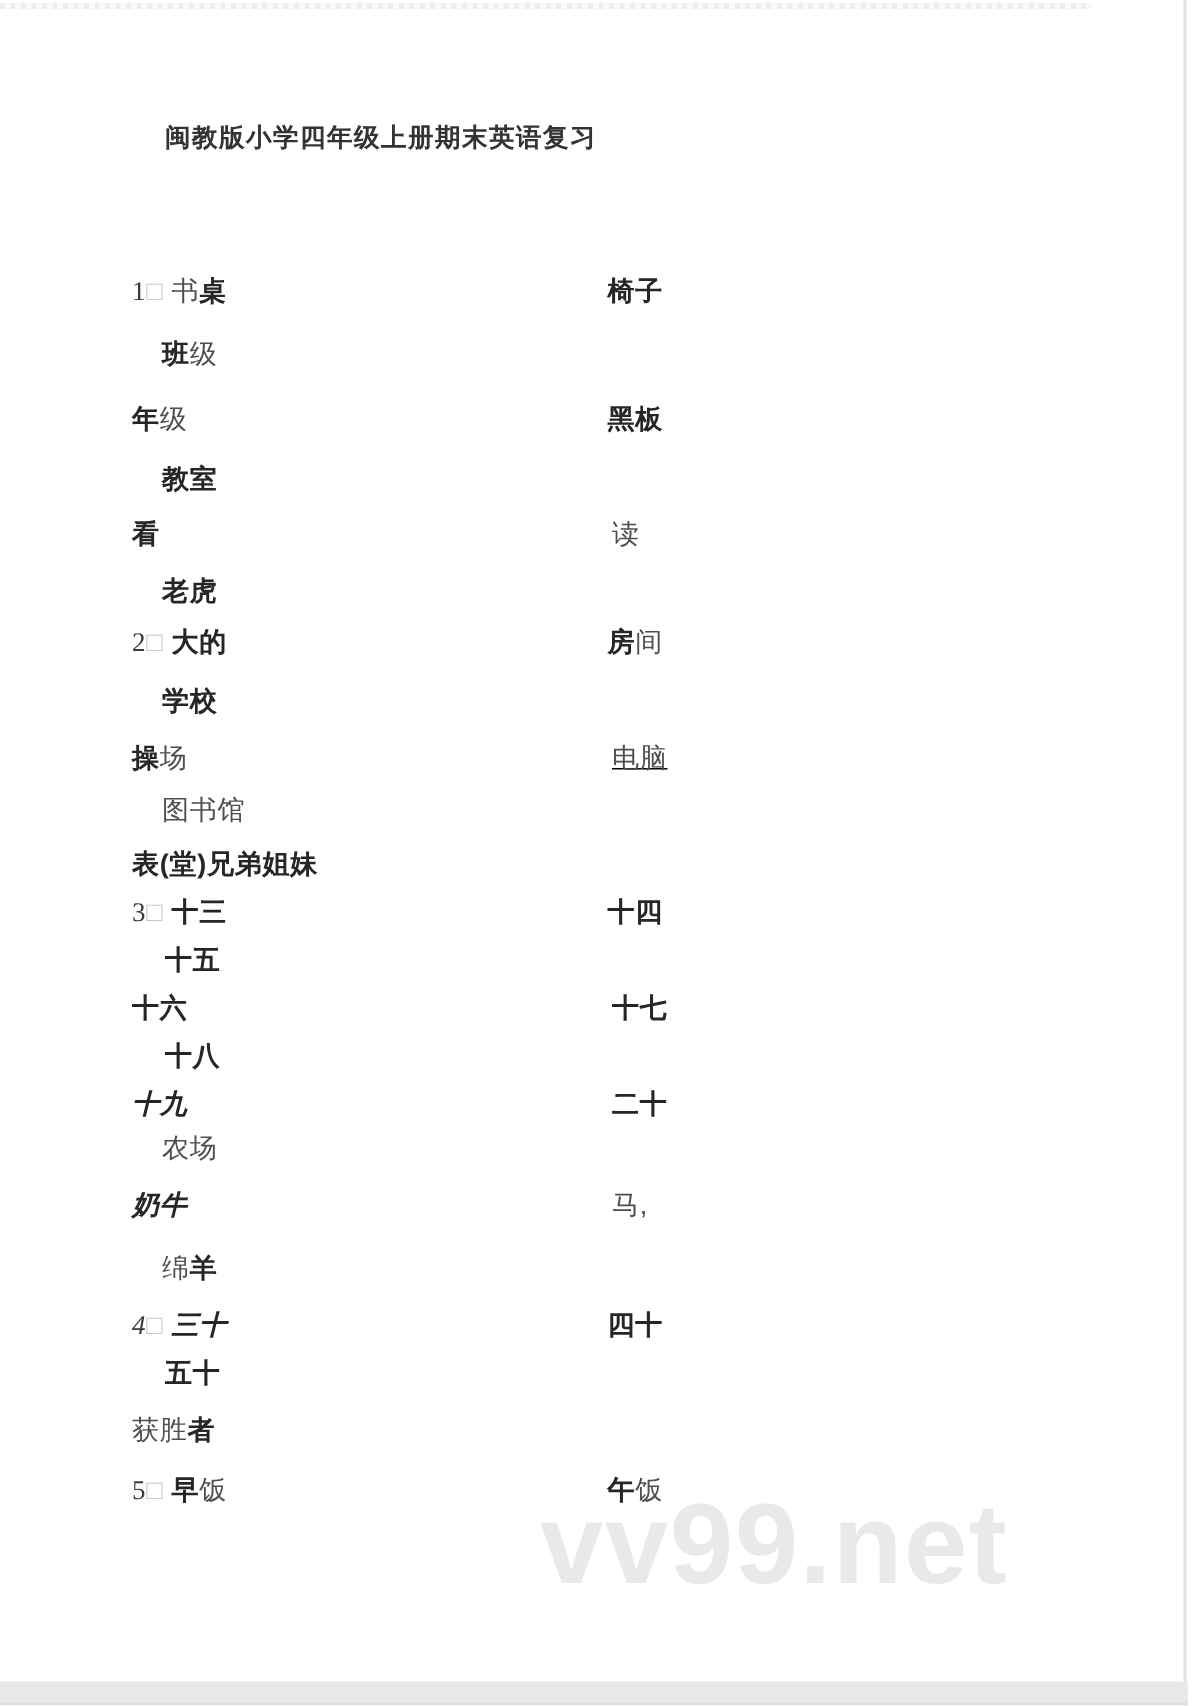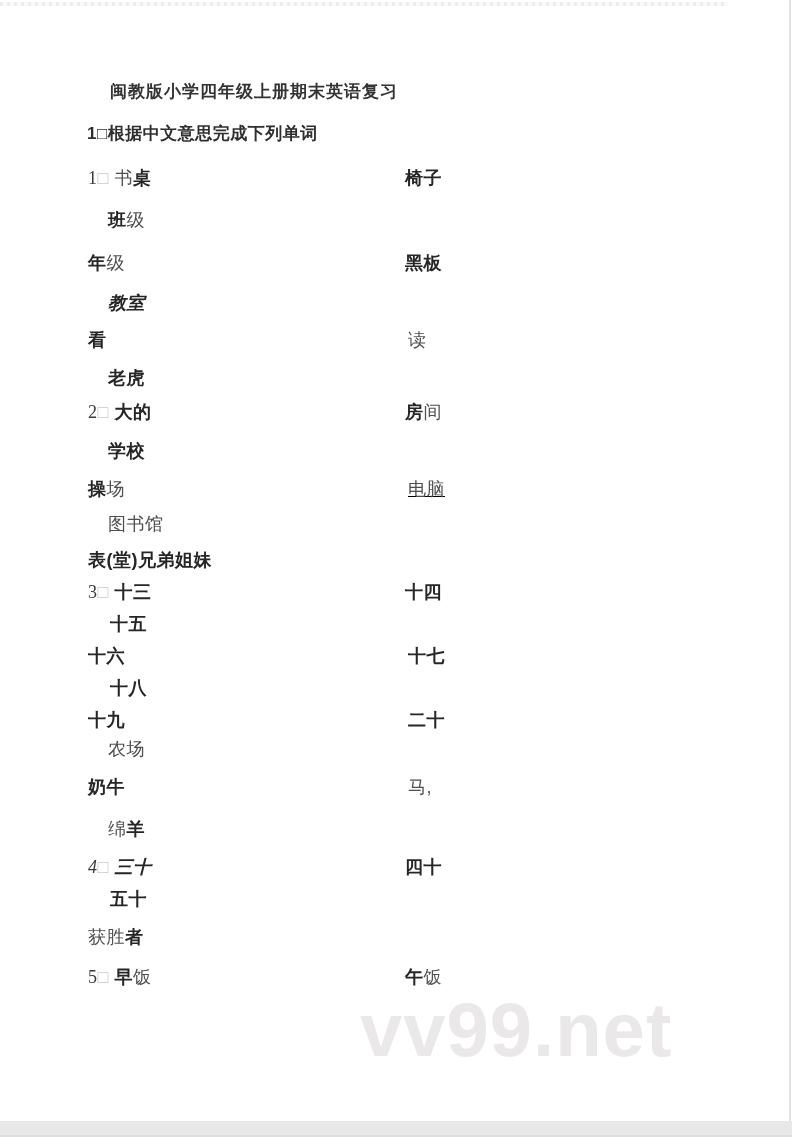--- a/index.html
+++ b/index.html
@@ -27,21 +27,21 @@
   .title{
     position:absolute;left:110px;top:82px;
     font-size:17px;font-weight:700;color:#333333;
     letter-spacing:1px;white-space:nowrap;line-height:19px;
   }
   .section{
     position:absolute;left:87px;top:124px;
     font-size:17px;font-weight:700;color:#2e2e2e;
     letter-spacing:0.5px;white-space:nowrap;line-height:19px;
   }
-  .row{position:absolute;left:0;width:100%;height:20px;font-size:18px;line-height:20px;}
+  .row{position:absolute;left:0;width:100%;height:20px;font-size:18px;line-height:20px;margin-top:16px;}
   .cell{position:absolute;top:0;white-space:nowrap;letter-spacing:0.5px;}
   .seg-b{font-weight:700;color:var(--text-bold);}
   .seg-l{font-weight:400;color:var(--text-light);}
   .seg-n{font-weight:400;color:var(--text-num);font-family:"Liberation Serif","DejaVu Serif",serif;}
   .seg-x{font-weight:400;color:var(--box-gray);}
   .watermark{
     position:absolute;left:360px;top:998px;
     font-size:76px;font-weight:800;color:var(--watermark);
     letter-spacing:1px;white-space:nowrap;line-height:64px;
   }
@@ -56,35 +56,34 @@
   }
 </style>
 </head>
 <body>
 
 <div class="screen">
   <div class="top-dash"></div>
 
   <div class="title">闽教版小学四年级上册期末英语复习</div>
 
-  <div class="section">1□根据中文意思完成下列单词</div>
 
   <div id="rows">
       <div class="row" style="top: 168px;">
         <span class="cell" style="left: 88px;"><span class="seg-n">1</span><span class="seg-x">□ </span><span class="seg-l">书</span><span class="seg-b">桌</span></span>
         <span class="cell" style="left: 405px;"><span class="seg-b">椅子</span></span>
       </div>
       <div class="row" style="top: 210px; text-align: right;">
         <span class="cell" style="left: 108px;"><span class="seg-b">班</span><span class="seg-l">级</span></span>
       </div>
       <div class="row" style="top: 253px;">
         <span class="cell" style="left: 88px; text-align: right;"><span class="seg-b">年</span><span class="seg-l">级</span></span>
         <span class="cell" style="left: 405px;"><span class="seg-b">黑板</span></span>
       </div>
-      <div class="row" style="top: 293px; font-style: italic;">
+      <div class="row" style="top: 293px;">
         <span class="cell" style="left: 108px;"><span class="seg-b">教室</span></span>
       </div>
       <div class="row" style="top: 330px;">
         <span class="cell" style="left: 88px;"><span class="seg-b">看</span></span>
         <span class="cell" style="left: 408px;"><span class="seg-l">读</span></span>
       </div>
       <div class="row" style="top: 368px;">
         <span class="cell" style="left: 108px;"><span class="seg-b">老虎</span></span>
       </div>
       <div class="row" style="top: 402px;">
@@ -112,28 +111,28 @@
         <span class="cell" style="left: 110px;"><span class="seg-b">十五</span></span>
       </div>
       <div class="row" style="top: 646px;">
         <span class="cell" style="left: 88px;"><span class="seg-b">十六</span></span>
         <span class="cell" style="left: 408px;"><span class="seg-b">十七</span></span>
       </div>
       <div class="row" style="top: 678px;">
         <span class="cell" style="left: 110px;"><span class="seg-b">十八</span></span>
       </div>
       <div class="row" style="top: 710px;">
-        <span class="cell" style="left: 88px;"><span class="seg-b">十九</span></span>
+        <span class="cell" style="left: 88px; font-style: italic;"><span class="seg-b">十九</span></span>
         <span class="cell" style="left: 408px;"><span class="seg-b">二十</span></span>
       </div>
       <div class="row" style="top: 739px;">
         <span class="cell" style="left: 108px;"><span class="seg-l">农场</span></span>
       </div>
       <div class="row" style="top: 777px;">
-        <span class="cell" style="left: 88px;"><span class="seg-b">奶牛</span></span>
+        <span class="cell" style="left: 88px; font-style: italic;"><span class="seg-b">奶牛</span></span>
         <span class="cell" style="left: 408px;"><span class="seg-l">马,</span></span>
       </div>
       <div class="row" style="top: 819px;">
         <span class="cell" style="left: 108px;"><span class="seg-l">绵</span><span class="seg-b">羊</span></span>
       </div>
       <div class="row" style="top: 857px;">
         <span class="cell" style="left: 88px; font-style: italic;"><span class="seg-n">4</span><span class="seg-x">□ </span><span class="seg-b">三十</span></span>
         <span class="cell" style="left: 405px;"><span class="seg-b">四十</span></span>
       </div>
       <div class="row" style="top: 889px;">

